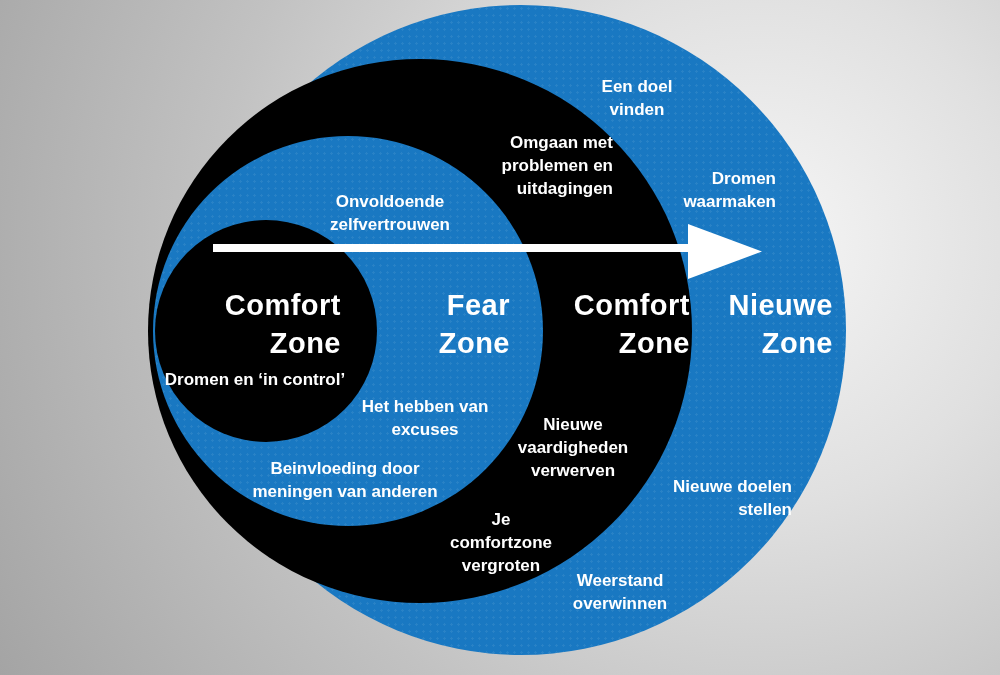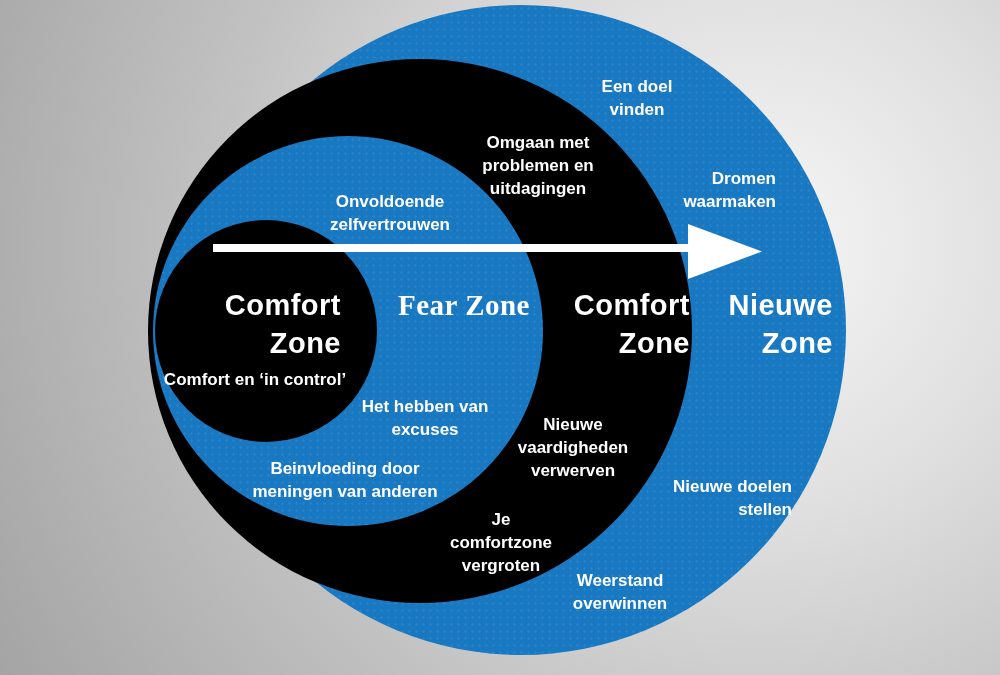--- a/index.html
+++ b/index.html
@@ -41,31 +41,31 @@
   <div class="circle black" style="left:148px;top:59px;width:544px;height:544px;"></div>
   <div class="circle blue" style="left:153px;top:136px;width:390px;height:390px;"></div>
   <div class="circle black" style="left:155px;top:220px;width:222px;height:222px;"></div>
 
   <div>
     <div class="arrow-shaft"></div>
     <div class="arrow-head"></div>
   </div>
 
   <div class="zone-title" style="left:171px;top:286px;width:170px;">Comfort Zone</div>
-  <div class="zone-title" style="left:390px;top:286px;width:140px;font-family:Liberation Serif, serif;">Fear Zone</div>
+  <div class="zone-title" style="left:370px;top:286px;width:140px;">Fear Zone</div>
   <div class="zone-title" style="left:520px;top:286px;width:170px;">Comfort Zone</div>
   <div class="zone-title" style="left:683px;top:286px;width:150px;">Nieuwe Zone</div>
 
-  <div class="zone-label" style="left:155px;top:368px;width:200px;">Comfort en ‘in control’</div>
+  <div class="zone-label" style="left:155px;top:368px;width:200px;">Dromen en ‘in control’</div>
 
   <div class="zone-label" style="left:310px;top:190px;width:160px;">Onvoldoende zelfvertrouwen</div>
   <div class="zone-label" style="left:350px;top:395px;width:150px;">Het hebben van excuses</div>
   <div class="zone-label" style="left:230px;top:457px;width:230px;">Beinvloeding door meningen van anderen</div>
 
-  <div class="zone-label" style="left:463px;top:131px;width:150px;">Omgaan met problemen en uitdagingen</div>
+  <div class="zone-label" style="left:463px;top:131px;width:150px;text-align:right;">Omgaan met problemen en uitdagingen</div>
   <div class="zone-label" style="left:498px;top:413px;width:150px;">Nieuwe vaardigheden verwerven</div>
   <div class="zone-label" style="left:417px;top:508px;width:112px;margin-left:28px;">Je comfortzone vergroten</div>
 
   <div class="zone-label" style="left:587px;top:75px;width:100px;">Een doel vinden</div>
   <div class="zone-label" style="left:656px;top:167px;width:120px;text-align:right;">Dromen waarmaken</div>
   <div class="zone-label" style="left:652px;top:475px;width:140px;text-align:right;">Nieuwe doelen stellen</div>
   <div class="zone-label" style="left:540px;top:569px;width:160px;">Weerstand overwinnen</div>
 
 </div>
 

